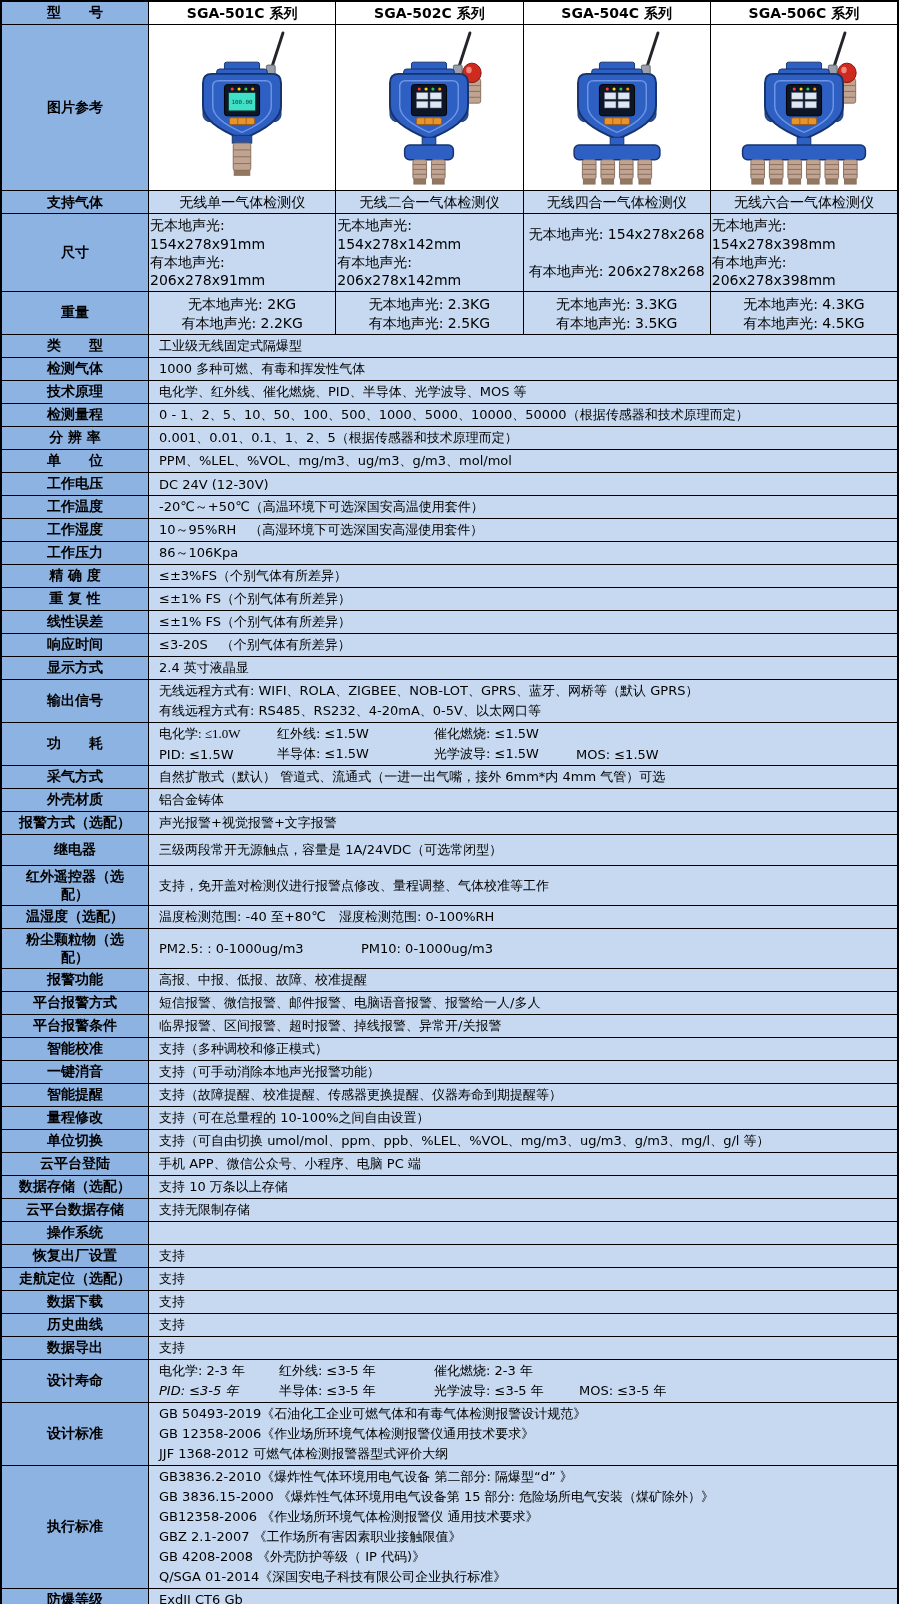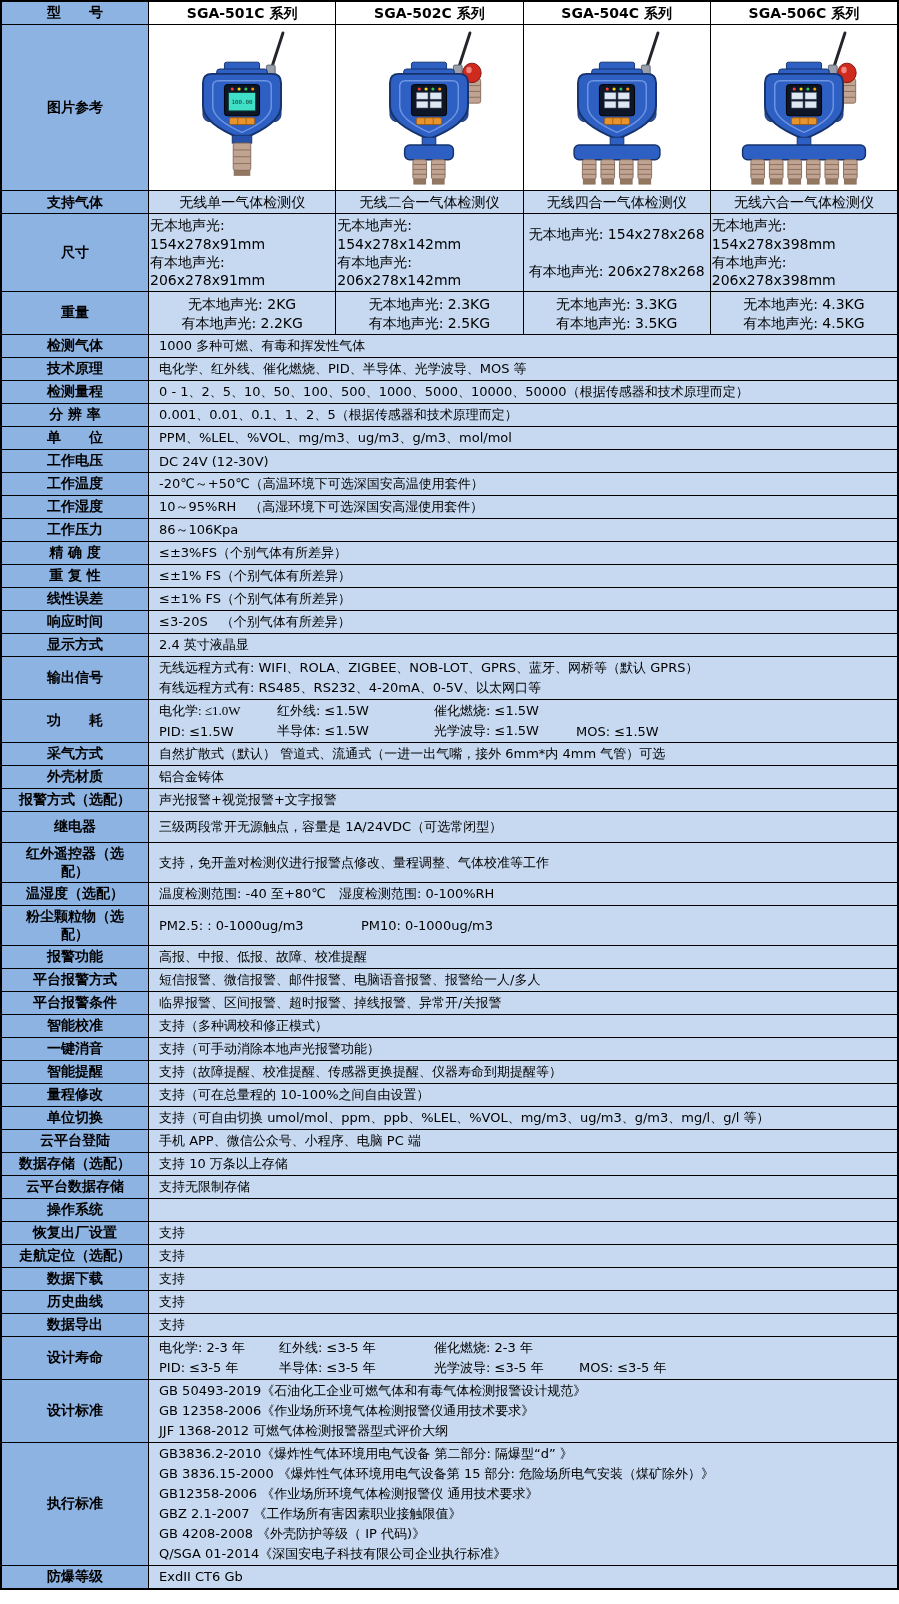--- a/index.html
+++ b/index.html
@@ -357,20 +357,26 @@
           <div>无本地声光: 3.3KG</div>
           <div>有本地声光: 3.5KG</div>
         </div>
         <div class="vcell">
           <div>无本地声光: 4.3KG</div>
           <div>有本地声光: 4.5KG</div>
         </div>
       </div>
   </div>
     <div class="row t-span">
+    <div class="cell label">类　　型</div>
+    <div class="cell value-area span">
+        <div class="sline"><span class="seg">工业级无线固定式隔爆型</span></div>
+      </div>
+  </div>
+    <div class="row t-span">
     <div class="cell label">检测气体</div>
     <div class="cell value-area span">
         <div class="sline"><span class="seg">1000 多种可燃、有毒和挥发性气体</span></div>
       </div>
   </div>
     <div class="row t-span">
     <div class="cell label">技术原理</div>
     <div class="cell value-area span">
         <div class="sline"><span class="seg">电化学、红外线、催化燃烧、PID、半导体、光学波导、MOS 等</span></div>
       </div>
@@ -599,21 +605,21 @@
     <div class="row t-span">
     <div class="cell label">数据导出</div>
     <div class="cell value-area span">
         <div class="sline"><span class="seg">支持</span></div>
       </div>
   </div>
     <div class="row t-span">
     <div class="cell label">设计寿命</div>
     <div class="cell value-area span">
         <div class="sline"><span class="seg" style="min-width: 120px;">电化学: 2-3 年</span><span class="seg" style="min-width: 155px;">红外线: ≤3-5 年</span><span class="seg">催化燃烧: 2-3 年</span></div>
-        <div class="sline"><span class="seg" style="min-width: 120px;">PID: ≤3-5 年</span><span class="seg" style="min-width: 155px;">半导体: ≤3-5 年</span><span class="seg" style="min-width: 145px;">光学波导: ≤3-5 年</span><span class="seg">MOS: ≤3-5 年</span></div>
+        <div class="sline"><span class="seg" style="min-width: 120px; font-style: italic;">PID: ≤3-5 年</span><span class="seg" style="min-width: 155px;">半导体: ≤3-5 年</span><span class="seg" style="min-width: 145px;">光学波导: ≤3-5 年</span><span class="seg">MOS: ≤3-5 年</span></div>
       </div>
   </div>
     <div class="row t-span">
     <div class="cell label">设计标准</div>
     <div class="cell value-area span">
         <div class="sline"><span class="seg">GB 50493-2019《石油化工企业可燃气体和有毒气体检测报警设计规范》</span></div>
         <div class="sline"><span class="seg">GB 12358-2006《作业场所环境气体检测报警仪通用技术要求》</span></div>
         <div class="sline"><span class="seg">JJF 1368-2012 可燃气体检测报警器型式评价大纲</span></div>
       </div>
   </div>

